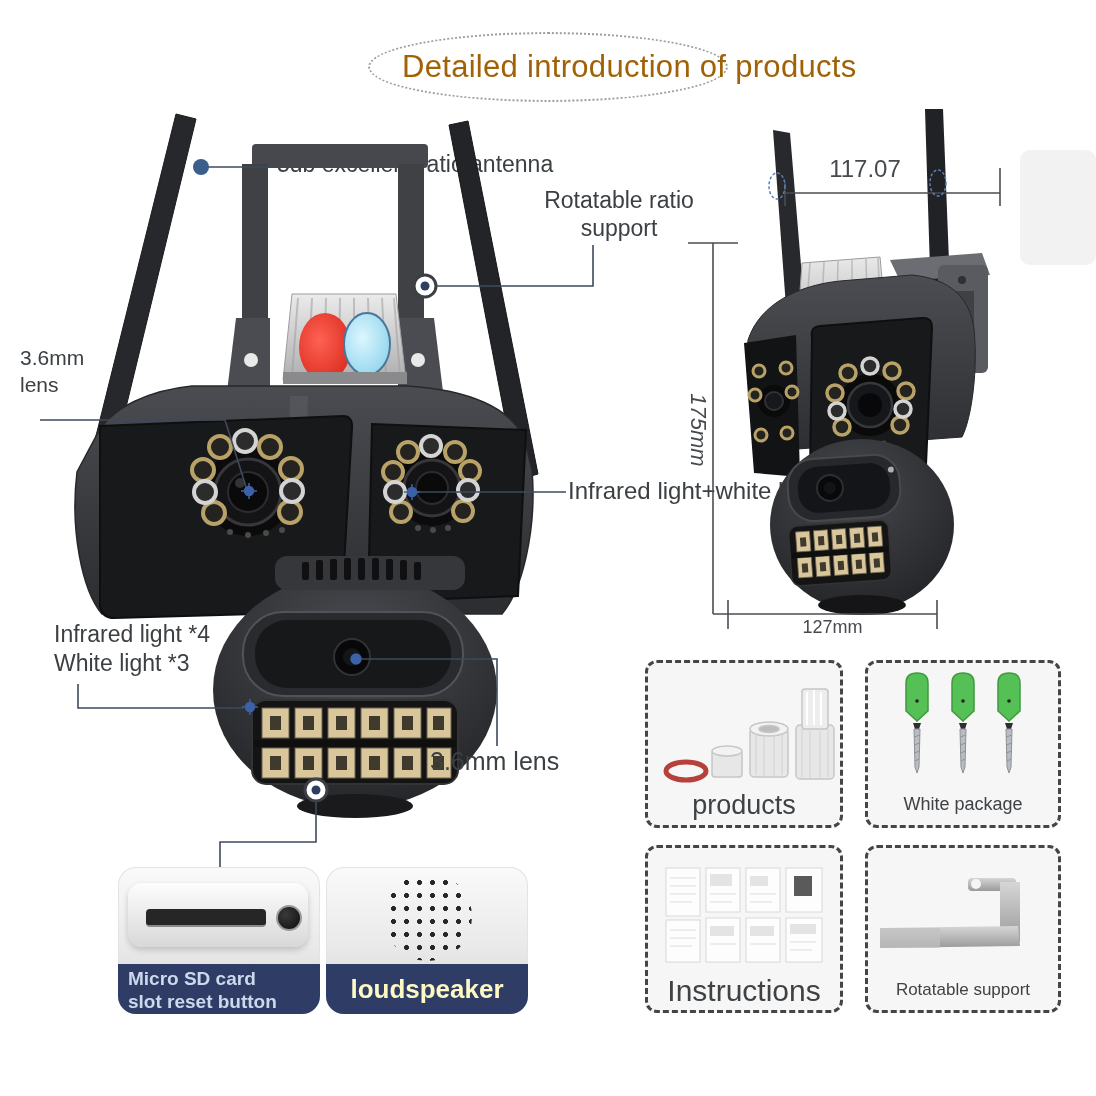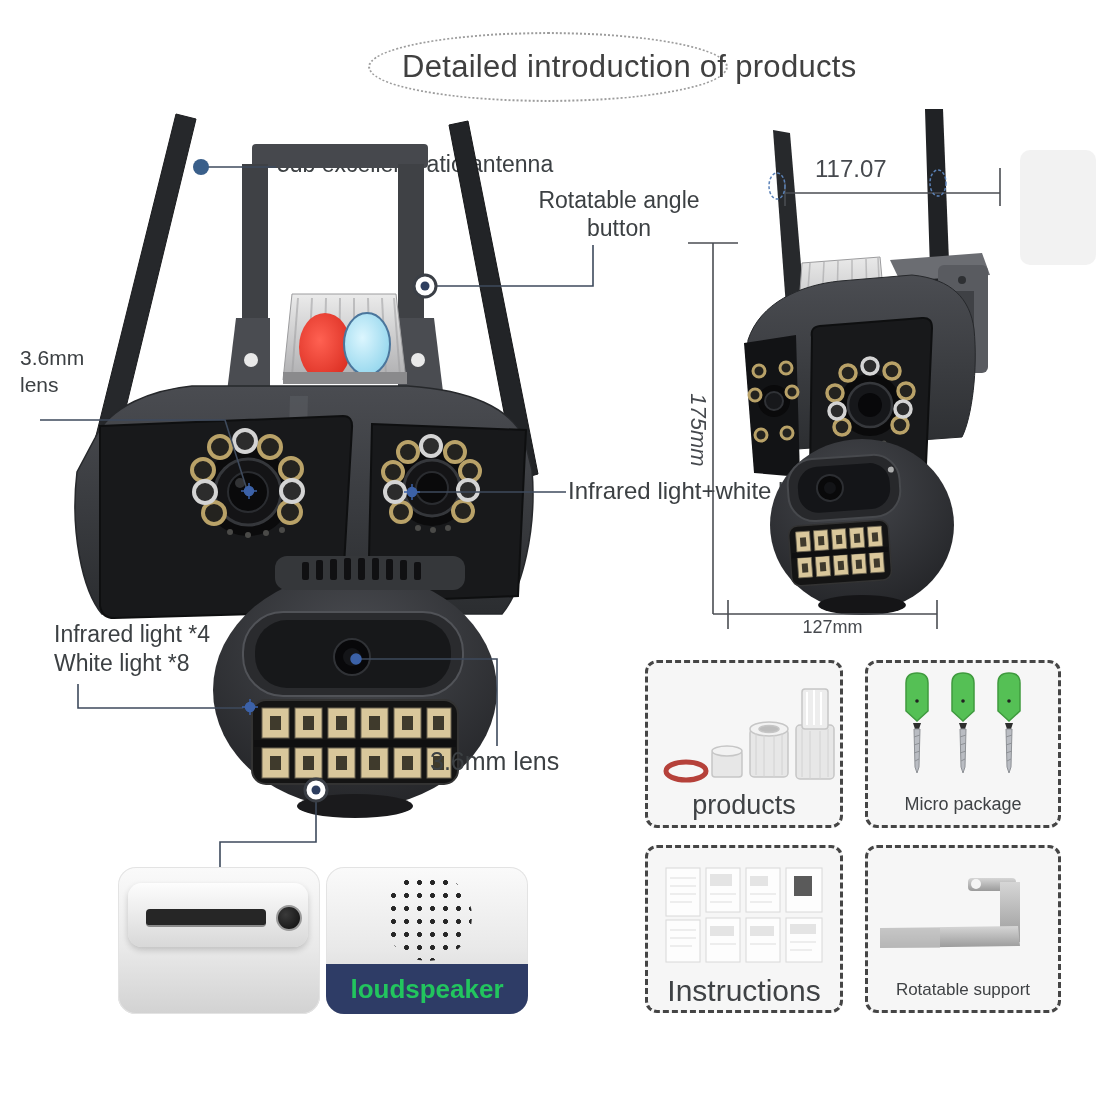--- a/index.html
+++ b/index.html
@@ -6,52 +6,52 @@
   .canvas{
     position:relative;width:1096px;height:1096px;background:#ffffff;
     font-family:"Liberation Sans",sans-serif;overflow:hidden;color:#3c4043;
   }
   
   .title-oval{
     position:absolute;left:368px;top:32px;width:356px;height:66px;
     border:2px dotted #9c9c9c;border-radius:50%;
   }
   .title-text{
-    position:absolute;left:402px;top:49px;font-size:31px;color:#404040;
+    position:absolute;left:402px;top:49px;font-size:31px;color:#a16207;
     white-space:nowrap;letter-spacing:0.3px;z-index:6;
   }
   
   .lbl{position:absolute;color:#3c4043;z-index:5;}
   .lbl.under{z-index:2;}
   .lbl-5db{left:277px;top:151px;font-size:23px;white-space:nowrap;}
   .lbl-rot{left:519px;top:186px;width:200px;text-align:center;font-size:23px;line-height:28px;}
   .lbl-lensL{left:20px;top:344px;width:96px;font-size:21px;line-height:27px;}
   .lbl-ir{left:34px;top:620px;font-size:23px;line-height:29px;white-space:nowrap;margin-left:20px;}
   .lbl-irplus{left:568px;top:477px;font-size:24px;white-space:nowrap;}
   .lbl-lensB{left:430px;top:747px;font-size:25px;white-space:nowrap;}
   .dim{position:absolute;color:#46494e;z-index:5;}
-  .dim-117{left:815px;top:155px;width:100px;font-size:24px;}
+  .dim-117{left:815px;top:155px;width:100px;text-align:center;font-size:24px;}
   .dim-175{left:645px;top:417px;width:105px;height:26px;text-align:center;font-size:22px;
            font-style:italic;transform:rotate(90deg);}
   .dim-127{left:775px;top:617px;width:115px;text-align:center;font-size:18px;}
   
   .cam{position:absolute;z-index:3;}
   .overlay{position:absolute;left:0;top:0;z-index:4;pointer-events:none;}
   
   .dbox{
     position:absolute;width:202px;height:147px;border-radius:18px;overflow:hidden;
     background:linear-gradient(180deg,#fafafa 0%,#e9e9e9 55%,#d2d2d2 100%);
     box-shadow:0 0 0 1px #e3e3e3 inset;z-index:5;
   }
   .dbox .band{
     position:absolute;left:0;bottom:0;width:100%;height:50px;background:#2e3c66;
     color:#ccd8ec;font-weight:700;
   }
   .band.sd{font-size:19px;line-height:23px;padding:3px 0 0 10px;box-sizing:border-box;}
-  .band.spk{font-size:26px;line-height:50px;text-align:center;color:#22c55e;}
+  .band.spk{font-size:26px;line-height:50px;text-align:center;color:#fef9c3;}
   .sd-shape{position:absolute;left:10px;top:16px;width:180px;height:64px;border-radius:14px;
     background:linear-gradient(180deg,#fdfdfd,#d8d8d8);box-shadow:0 3px 6px rgba(0,0,0,.18);}
   .sd-slot{position:absolute;left:18px;top:26px;width:120px;height:16px;border-radius:4px;
     background:#262626;border-bottom:2px solid #8a8a8a;}
   .sd-reset{position:absolute;left:148px;top:22px;width:22px;height:22px;border-radius:50%;
     background:radial-gradient(circle at 35% 35%,#3a3a3a,#0d0d0d);border:2px solid #9a9a9a;}
   .spk-dots{position:absolute;left:58px;top:6px;width:88px;height:88px;border-radius:50%;
     background-image:radial-gradient(#262626 2.2px,transparent 2.8px);
     background-size:13px 13px;background-position:3px 3px;}
   
@@ -420,37 +420,41 @@
       <line x1="728" y1="600" x2="728" y2="629"></line>
       <line x1="937" y1="600" x2="937" y2="629"></line>
     </g>
     <g stroke="#5b82b8" stroke-width="1.5" fill="none" stroke-dasharray="3,2">
       <ellipse cx="777" cy="186" rx="8" ry="13"></ellipse>
       <ellipse cx="938" cy="183" rx="8" ry="13"></ellipse>
     </g>
   </svg>
 
   <div class="lbl lbl-5db under">5db excellent ratio antenna</div>
-  <div class="lbl lbl-rot">Rotatable angle button</div>
+  <div class="lbl lbl-rot">Rotatable ratio support</div>
   <div class="lbl lbl-lensL">3.6mm lens</div>
   <div class="lbl lbl-ir">
     <div>Infrared light *4</div>
-    <div>White light *8</div>
+    <div>White light *3</div>
   </div>
   <div class="lbl lbl-irplus under">Infrared light+white light</div>
   <div class="lbl lbl-lensB">3.6mm lens</div>
 
   <div class="dim dim-117">117.07</div>
   <div class="dim dim-175">175mm</div>
   <div class="dim dim-127">127mm</div>
 
   <div class="dbox" style="left:118px;top:867px;">
     <div class="sd-shape">
       <div class="sd-slot"></div>
       <div class="sd-reset"></div>
+    </div>
+    <div class="band sd">
+      <div>Micro SD card</div>
+      <div>slot reset button</div>
     </div>
   </div>
 
   <div class="dbox" style="left:326px;top:867px;">
     <div class="spk-dots"></div>
     <div class="band spk">loudspeaker</div>
   </div>
 
   <div class="pbox" style="left:645px;top:660px;width:198px;height:168px;">
     <svg width="192" height="124" viewBox="0 0 192 124" style="position:absolute;left:0;top:4px;">
@@ -511,21 +515,21 @@
           <circle cx="11" cy="30" r="1.8" fill="#222222"></circle>
           <path d="M7,52 L15,52 L13,58 L9,58 Z" fill="#2e2e2e"></path>
           <path d="M8,58 L14,58 L13,96 L11,102 L9,96 Z" fill="#b9bcc2" stroke="#8e9196" stroke-width="1"></path>
           <line x1="8" y1="66" x2="14" y2="64" stroke="#8e9196"></line>
             <line x1="8" y1="74" x2="14" y2="72" stroke="#8e9196"></line>
           <line x1="8" y1="82" x2="14" y2="80" stroke="#8e9196"></line>
             <line x1="9" y1="90" x2="13" y2="88" stroke="#8e9196"></line>
         </g>
       </g>
     </svg>
-    <div class="plabel" style="bottom:10px;font-size:18px;">Micro package</div>
+    <div class="plabel" style="bottom:10px;font-size:18px;">White package</div>
   </div>
 
   <div class="pbox" style="left:865px;top:845px;width:196px;height:168px;">
     <svg width="190" height="118" viewBox="0 0 190 118" style="position:absolute;left:0;top:8px;">
       <defs>
         <linearGradient id="brkt" x1="0" y1="0" x2="0" y2="1">
           <stop offset="0" stop-color="#d6d6d6"></stop>
             <stop offset="1" stop-color="#9a9a9a"></stop>
         </linearGradient>
       </defs>

